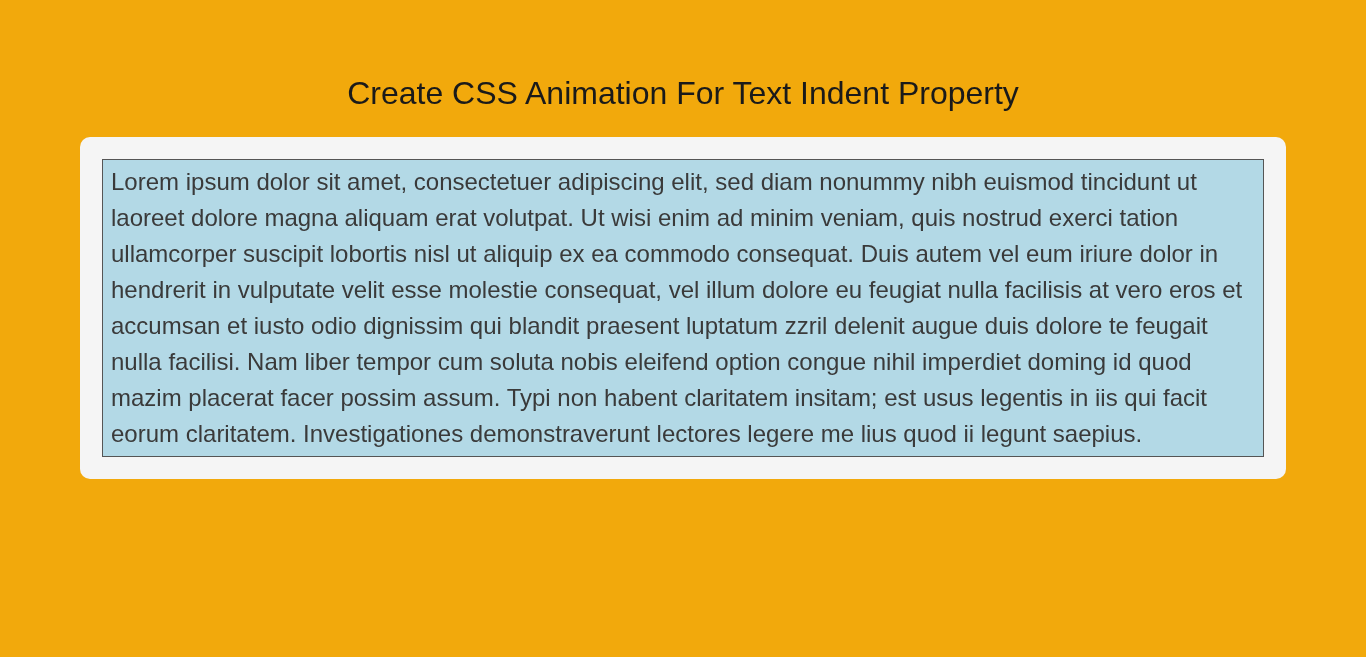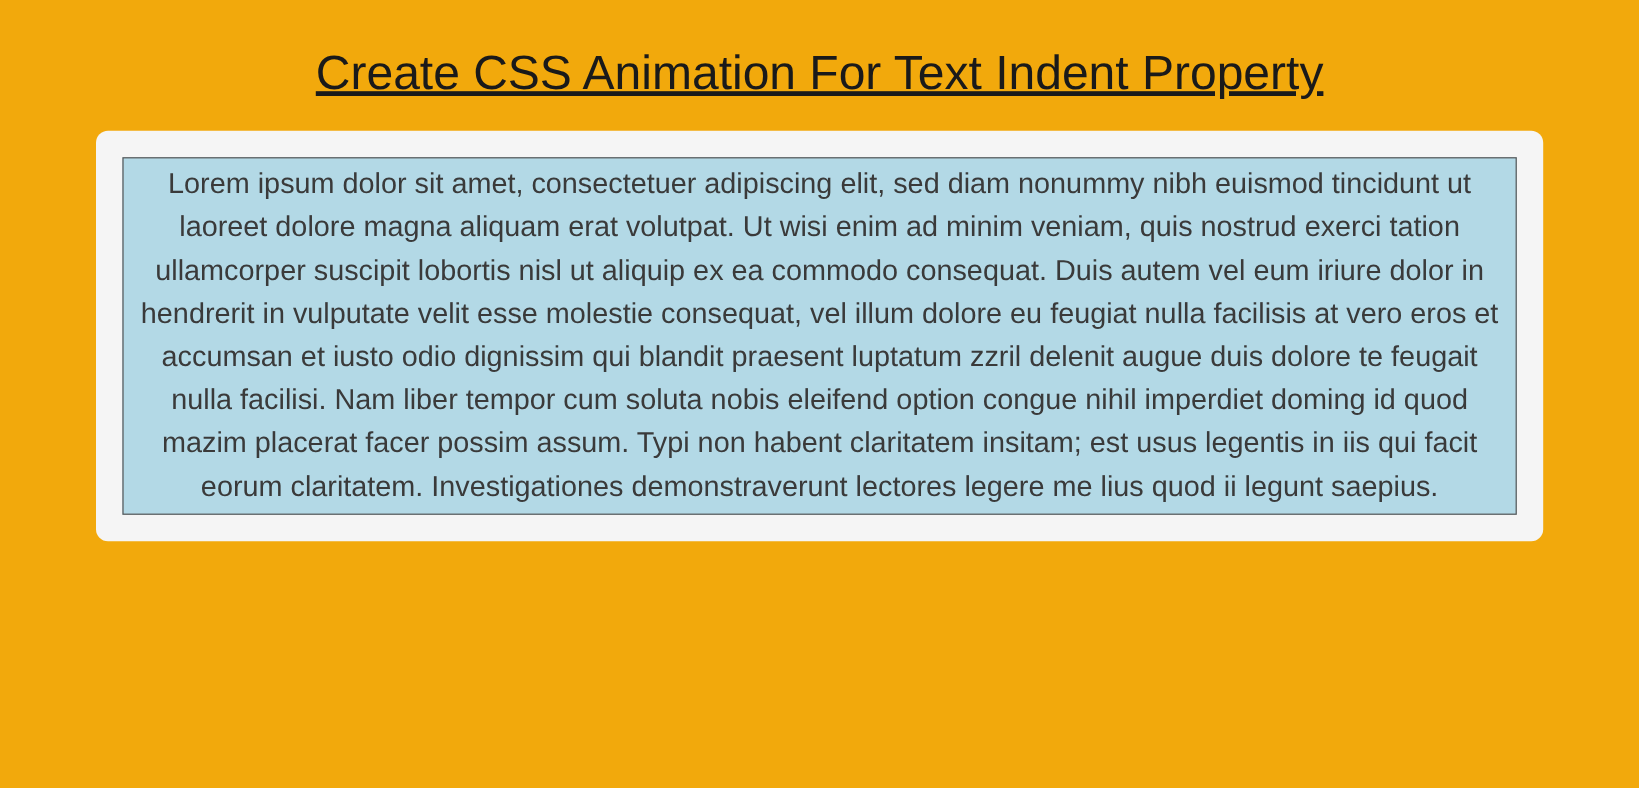--- a/index.html
+++ b/index.html
@@ -17,34 +17,32 @@
       overflow: hidden;
     }
     
     .container {
       width: 100%;
       padding: 0 80px;
     }
     
     .page-title {
       text-align: center;
-      font-size: 40px;
+      font-size: 32px;
       font-weight: normal;
       color: #1a1a1a;
-      padding-top: 39px;
+      padding-top: 75px;
       padding-bottom: 25px;
-      text-decoration: underline;
     }
     
     .content-panel {
       background-color: #f5f5f5;
       border-radius: 10px;
       padding: 22px;
       margin: 0 auto;
-      text-align: center;
     }
     
     .text-box {
       background-color: #b3d9e6;
       border: 1px solid #555;
       padding: 4px 8px;
       font-size: 24px;
       line-height: 1.5;
       color: #3a3a3a;
     }

